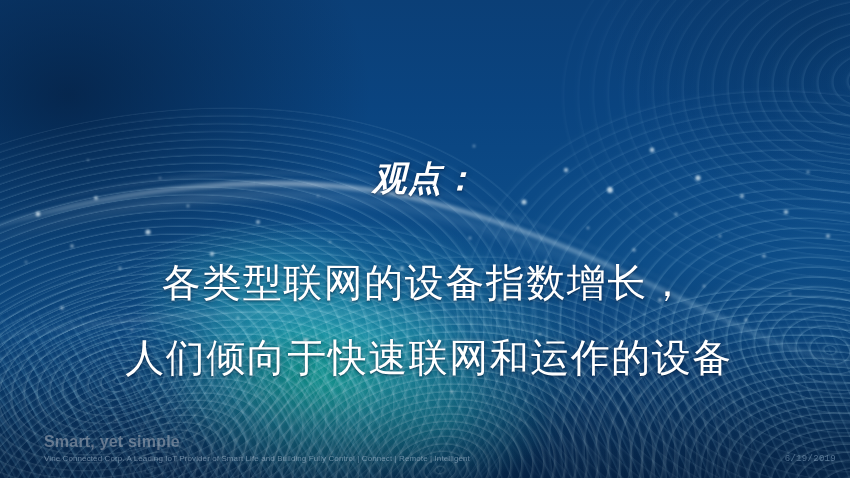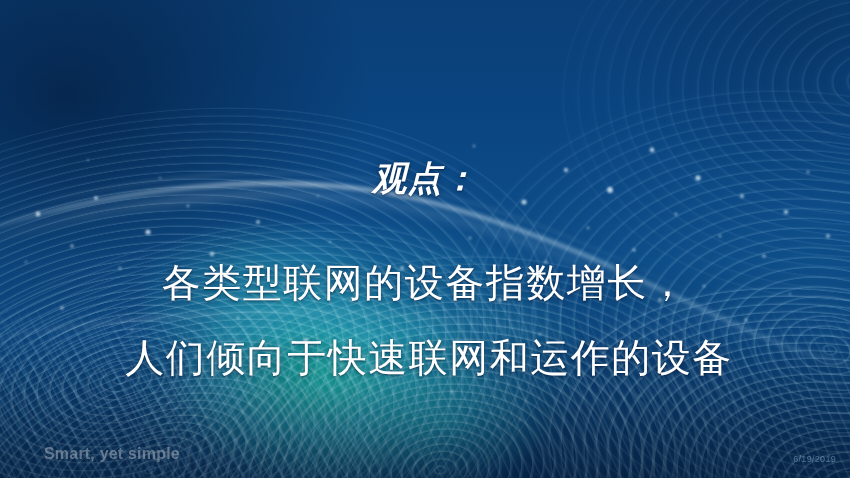--- a/index.html
+++ b/index.html
@@ -199,21 +199,21 @@
   #footer-sub{
     font-size:8px; letter-spacing:.1px;
     color:rgba(175,195,215,.55);
     font-family:"Liberation Sans", sans-serif;
     white-space:nowrap;
   }
   #slide-date{
     position:absolute; right:14px; bottom:14px;
     font-size:9px; letter-spacing:.3px;
     color:rgba(170,200,225,.45);
-    font-family:Liberation Sans, sans-serif;
+    font-family:Liberation Mono, monospace;
   }
 </style>
 </head>
 <body>
 
 <div id="slide">
 
   <div class="bg-layer" id="bg-base"></div>
   <div class="bg-layer" id="bg-vignette-left"></div>
   <div class="bg-layer" id="bg-green"></div>
@@ -333,17 +333,18 @@
   <div class="bg-layer" id="bg-bottomshade"></div>
 
   <div id="text-block">
     <div class="slide-line" id="line-title">观点：</div>
     <div class="slide-line" id="line-1">各类型联网的设备指数增长，</div>
     <div class="slide-line" id="line-2">人们倾向于快速联网和运作的设备</div>
   </div>
 
   <div id="footer">
     <div id="footer-title">Smart, yet simple</div>
+    <div id="footer-sub">Vine Connected Corp. A Leading IoT Provider of Smart Life and Building Fully Control | Connect | Remote | Intelligent</div>
   </div>
 
   <div id="slide-date">6/19/2019</div>
 
 </div>
 
 </body></html>

